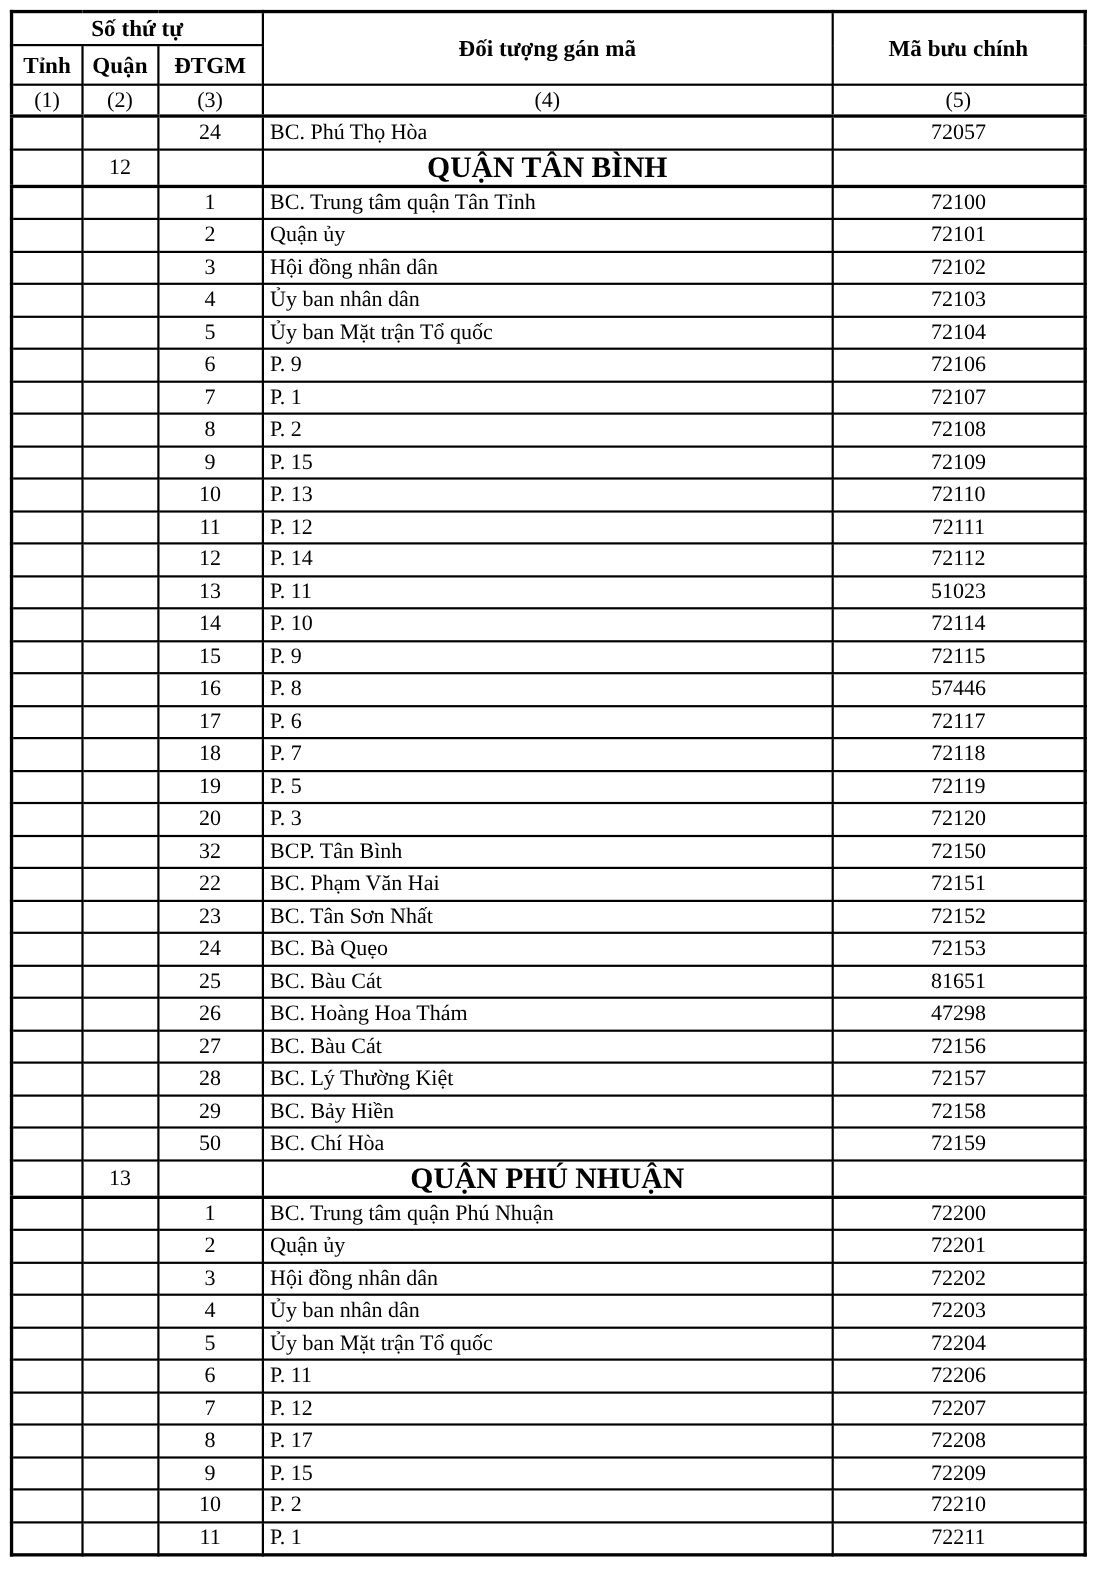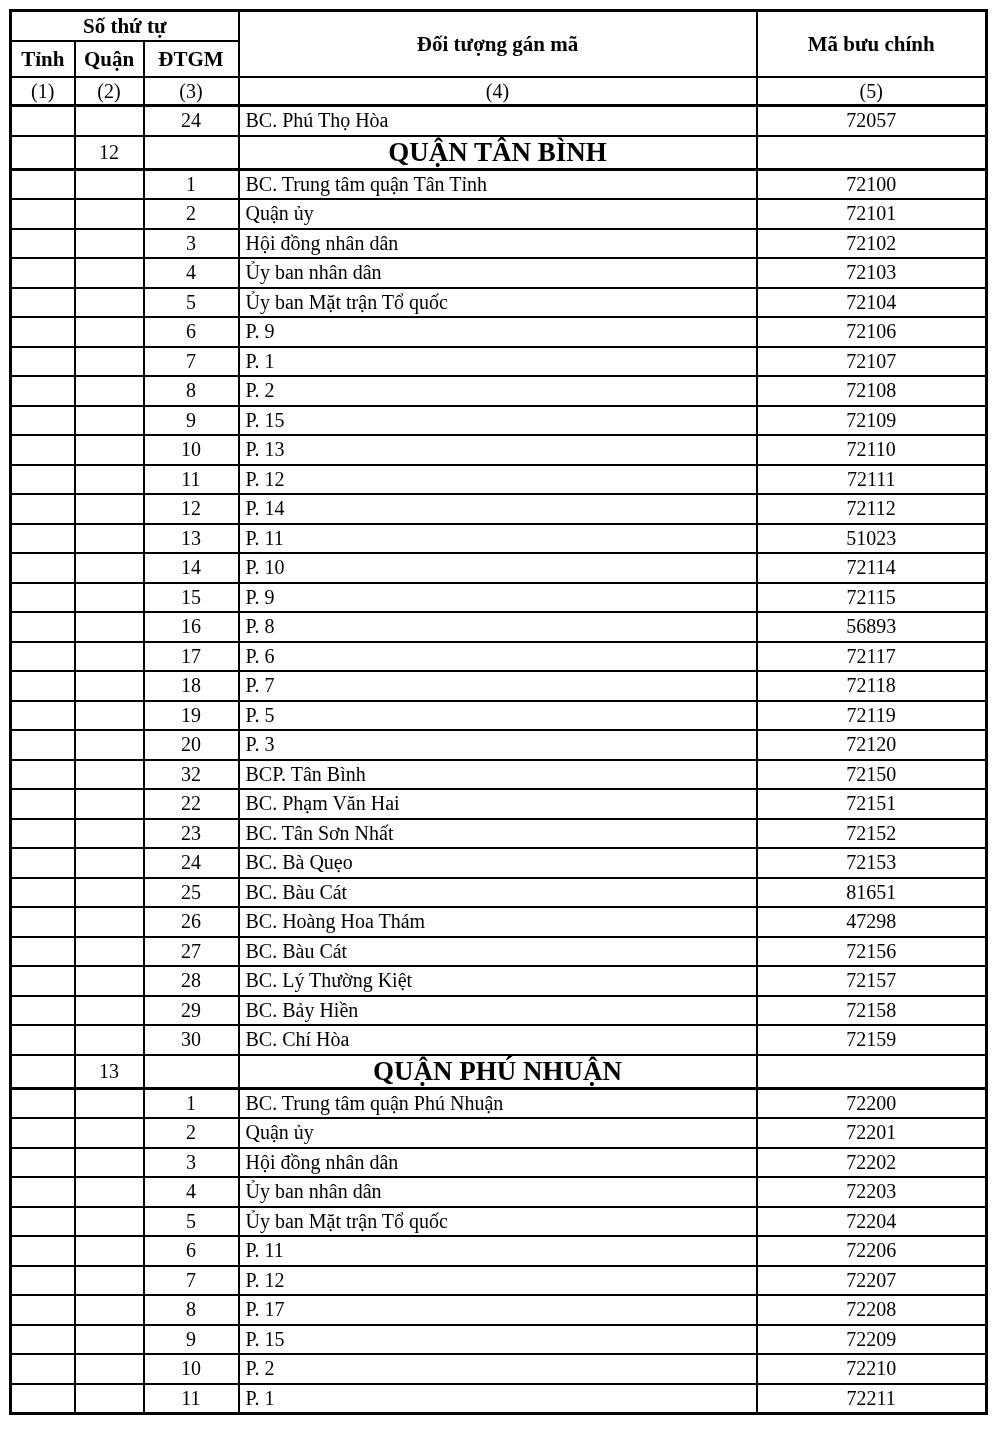--- a/index.html
+++ b/index.html
@@ -206,21 +206,21 @@
     <td class="c-num"></td>
     <td class="c-num">15</td>
     <td class="c-obj">P. 9</td>
     <td class="c-num">72115</td>
   </tr>
         <tr>
     <td class="c-num"></td>
     <td class="c-num"></td>
     <td class="c-num">16</td>
     <td class="c-obj">P. 8</td>
-    <td class="c-num">56893</td>
+    <td class="c-num">57446</td>
   </tr>
         <tr>
     <td class="c-num"></td>
     <td class="c-num"></td>
     <td class="c-num">17</td>
     <td class="c-obj">P. 6</td>
     <td class="c-num">72117</td>
   </tr>
         <tr>
     <td class="c-num"></td>
@@ -302,21 +302,21 @@
         <tr>
     <td class="c-num"></td>
     <td class="c-num"></td>
     <td class="c-num">29</td>
     <td class="c-obj">BC. Bảy Hiền</td>
     <td class="c-num">72158</td>
   </tr>
         <tr>
     <td class="c-num"></td>
     <td class="c-num"></td>
-    <td class="c-num">30</td>
+    <td class="c-num">50</td>
     <td class="c-obj">BC. Chí Hòa</td>
     <td class="c-num">72159</td>
   </tr>
         <tr class="section-row">
     <td class="c-num"></td>
     <td class="c-num">13</td>
     <td class="c-num"></td>
     <td class="c-obj">QUẬN PHÚ NHUẬN</td>
     <td class="c-num"></td>
   </tr>

